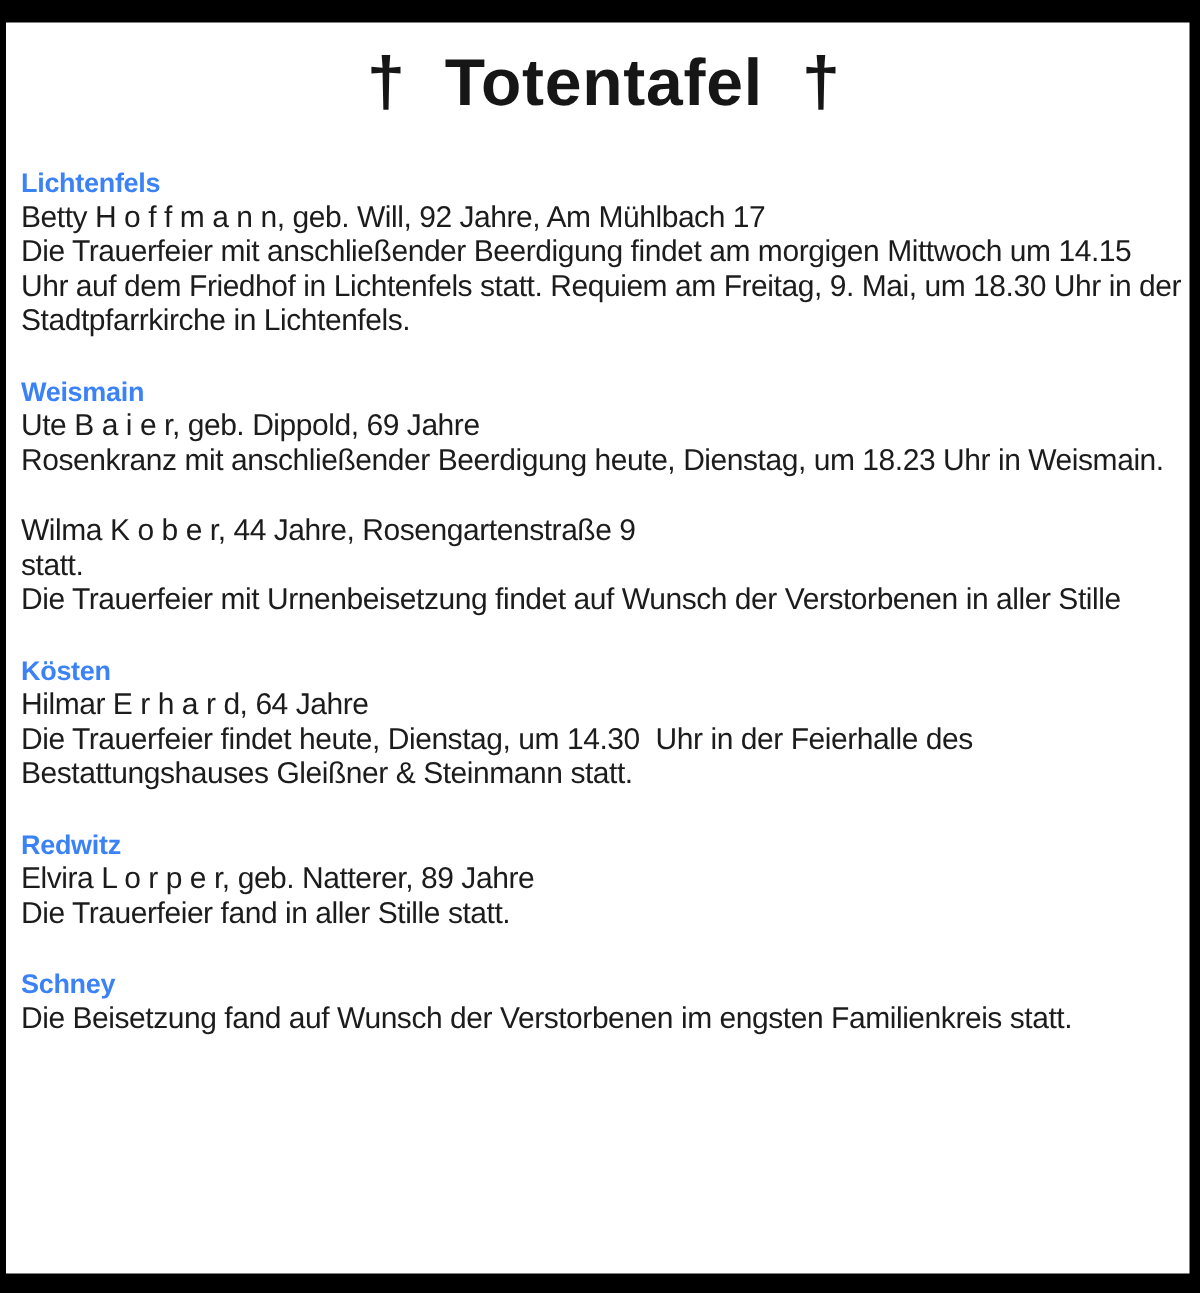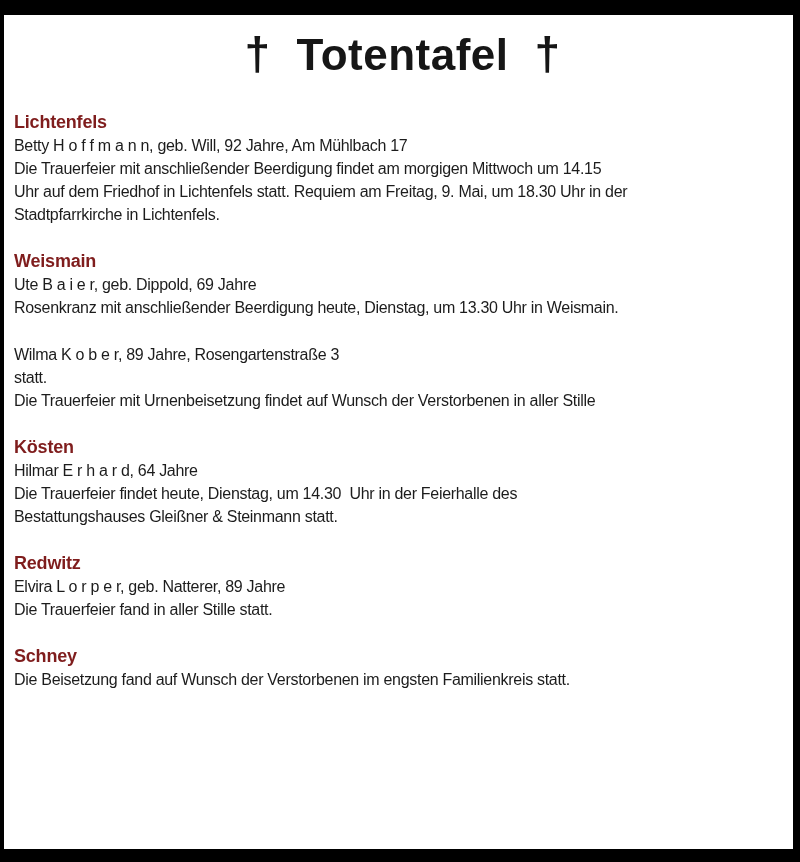--- a/index.html
+++ b/index.html
@@ -43,24 +43,24 @@
   }
   .notice-section {
     margin-bottom: 24px;
   }
   .town {
     font-weight: bold;
     font-size: 18px;
     line-height: 23px;
     letter-spacing: -0.2px;
     white-space: pre;
-    color: #7f1d1d;
+    color: #3b82f6;
   }
   .line {
-    font-size: 16px;
+    font-size: 20px;
     line-height: 23px;
     letter-spacing: -0.3px;
     white-space: pre;
     color: #1c1c1c;
   }
 </style>
 </head>
 <body>
 
 <div class="page">
@@ -75,25 +75,25 @@
       <div class="line">Betty H o f f m a n n, geb. Will, 92 Jahre, Am Mühlbach 17</div>
       <div class="line">Die Trauerfeier mit anschließender Beerdigung findet am morgigen Mittwoch um 14.15</div>
       <div class="line">Uhr auf dem Friedhof in Lichtenfels statt. Requiem am Freitag, 9. Mai, um 18.30 Uhr in der</div>
       <div class="line">Stadtpfarrkirche in Lichtenfels.</div>
     </div>
 
 
     <div class="notice-section">
       <div class="town">Weismain</div>
       <div class="line">Ute B a i e r, geb. Dippold, 69 Jahre</div>
-      <div class="line">Rosenkranz mit anschließender Beerdigung heute, Dienstag, um 13.30 Uhr in Weismain.</div>
+      <div class="line">Rosenkranz mit anschließender Beerdigung heute, Dienstag, um 18.23 Uhr in Weismain.</div>
     </div>
 
     <div class="notice-section">
-      <div class="line">Wilma K o b e r, 89 Jahre, Rosengartenstraße 3</div>
+      <div class="line">Wilma K o b e r, 44 Jahre, Rosengartenstraße 9</div>
       <div class="line">statt.</div>
       <div class="line">Die Trauerfeier mit Urnenbeisetzung findet auf Wunsch der Verstorbenen in aller Stille</div>
     </div>
 
     <div class="notice-section">
       <div class="town">Kösten</div>
       <div class="line">Hilmar E r h a r d, 64 Jahre</div>
       <div class="line">Die Trauerfeier findet heute, Dienstag, um 14.30  Uhr in der Feierhalle des</div>
       <div class="line">Bestattungshauses Gleißner &amp; Steinmann statt.</div>
     </div>

